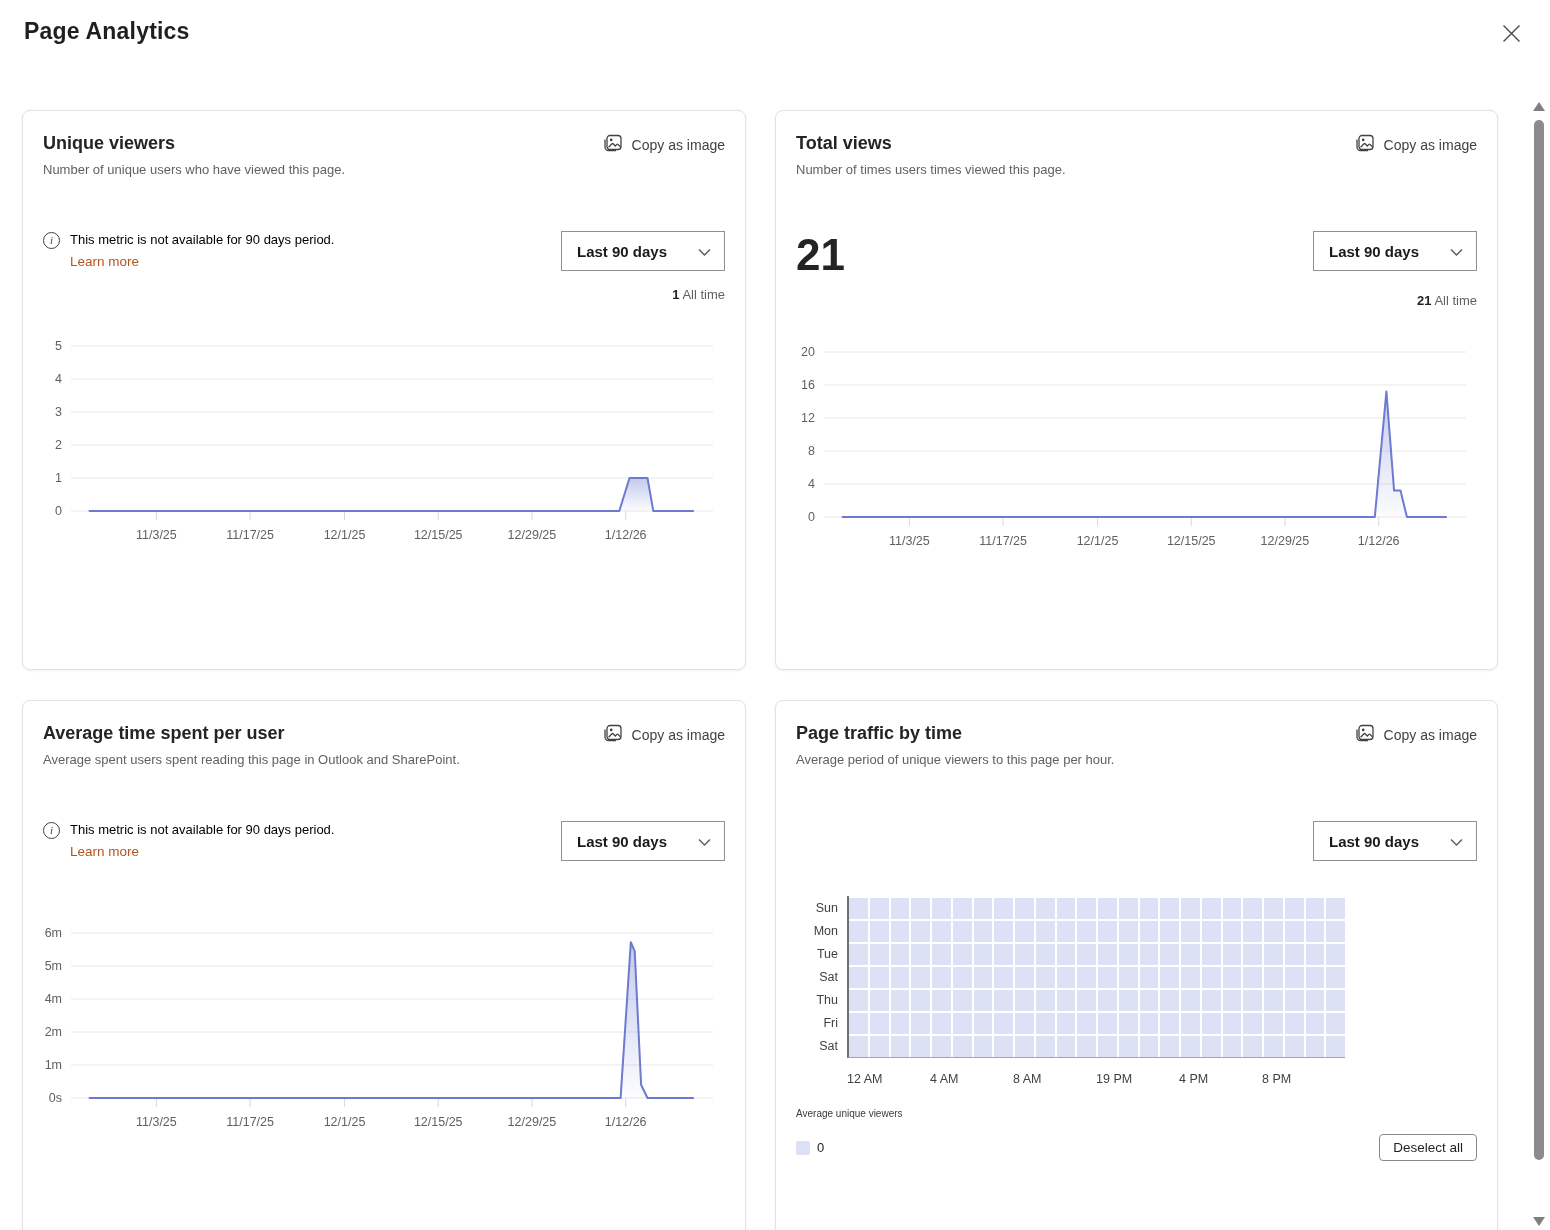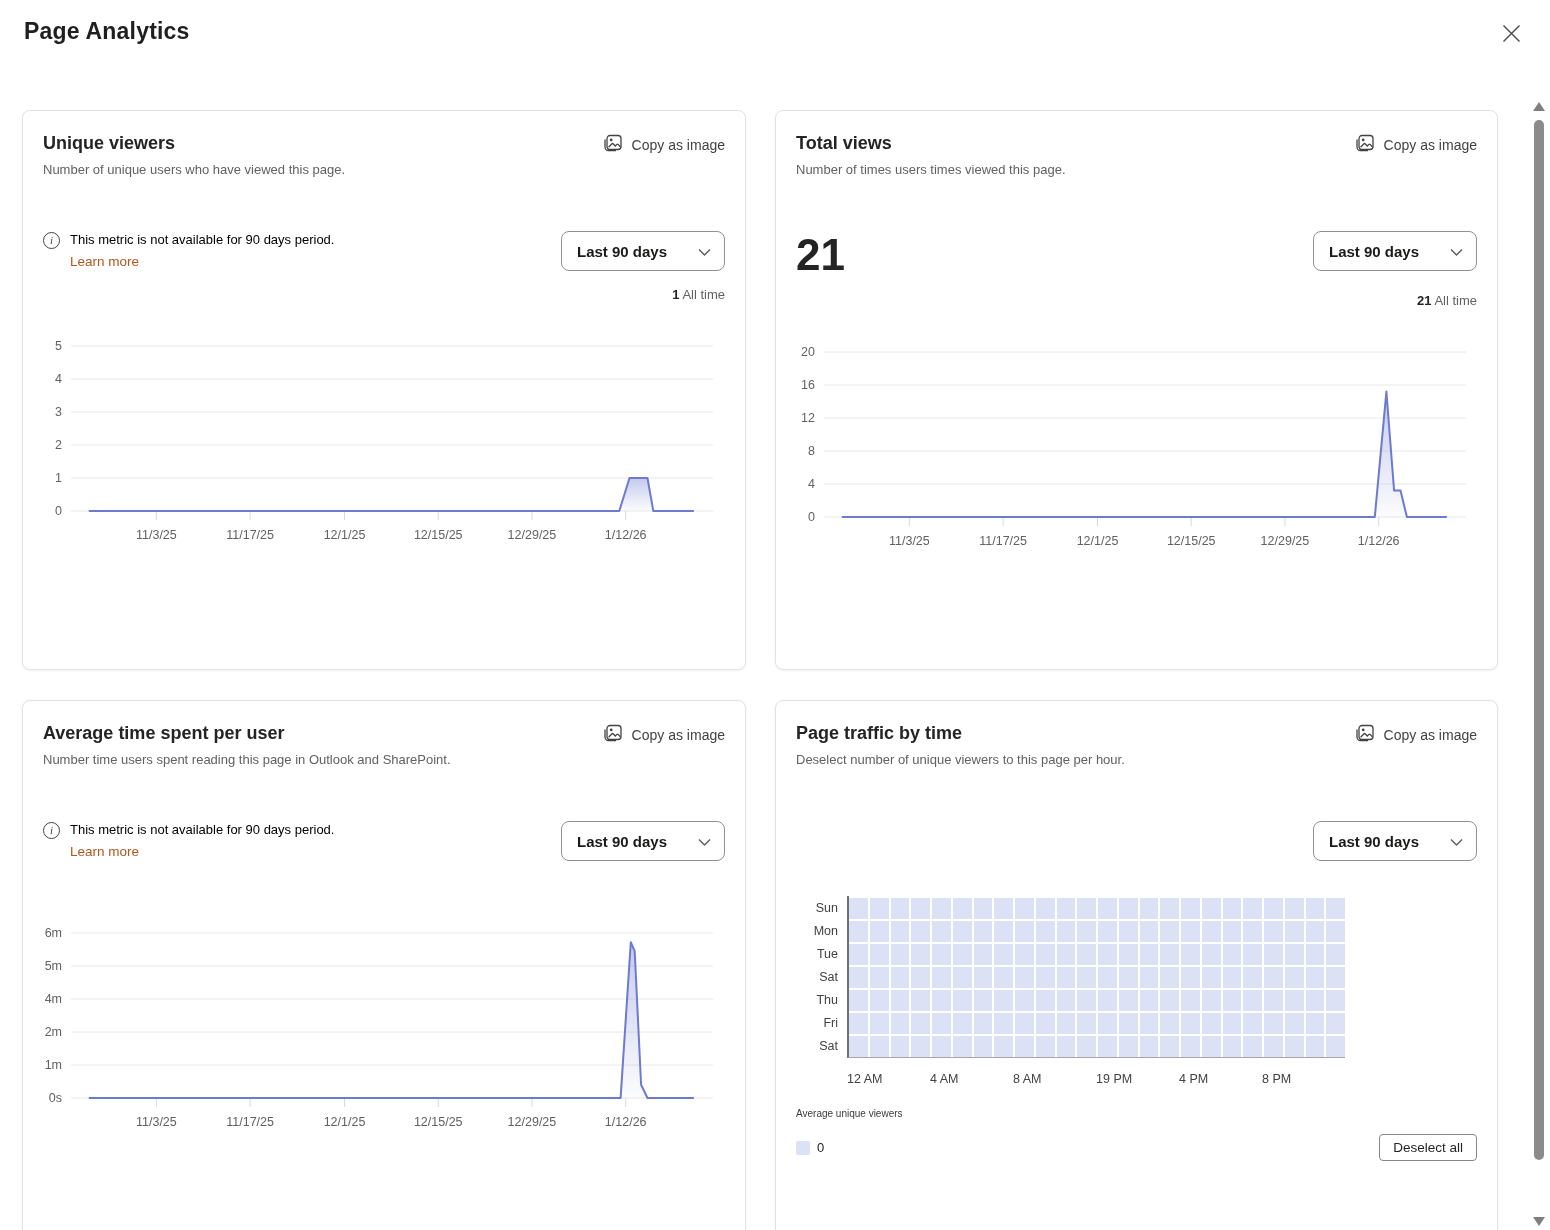--- a/index.html
+++ b/index.html
@@ -26,21 +26,21 @@
 
   .controls-row { display:flex; justify-content:space-between; align-items:flex-start; margin-top:54px; min-height:40px; }
   .notice { display:flex; gap:10px; max-width:420px; }
   .info-icon { width:17px; height:17px; border:1.3px solid #424242; border-radius:50%;
                font-size:11px; line-height:14px; text-align:center; color:#424242; flex:0 0 auto; margin-top:1px;
                font-family:"Liberation Serif", serif; font-style:italic; }
   .notice-text { font-size:13px; color:#000000; line-height:1.45; }
   .learn-more { display:inline-block; margin-top:4px; font-size:13.5px; color:#b5541c; text-decoration:none; cursor:pointer; }
   .big-number { font-size:44px; font-weight:600; color:#242424; line-height:1; margin-top:2px; }
 
-  .dropdown { width:164px; height:40px; border:1px solid #909090; border-radius:8px; background:#fff;
+  .dropdown { width:164px; height:40px; border:1px solid #909090; border-radius:0; background:#fff;
               display:flex; align-items:center; justify-content:space-between; padding:0 13px 0 15px;
               font-family:inherit; font-size:15px; font-weight:600; color:#1b1a19; cursor:pointer; flex:0 0 auto; }
 
   .alltime { text-align:right; font-size:13px; color:#616161; margin-top:16px; }
   .alltime b { color:#242424; font-weight:700; margin-right:3px; }
 
   .chart { margin-top:32px; width:686px; height:218px; }
   .chart.tall-gap { margin-top:60px; }
   svg text.tick { font-family:"Liberation Sans", sans-serif; font-size:12.5px; fill:#616161; }
 
@@ -231,21 +231,21 @@
             <text class="tick" x="582.688" y="205" text-anchor="middle">1/12/26</text>
     <path d="M46.6 177.0 L578.8 177.0 L590.4 51.6 L598.1 150.6 L604.5 150.6 L610.9 177.0 L650.1 177.0 L 650.1 177 L 46.6 177 Z" fill="url(#grad1)" stroke="none"></path>
     <path d="M46.6 177.0 L578.8 177.0 L590.4 51.6 L598.1 150.6 L604.5 150.6 L610.9 177.0 L650.1 177.0" fill="none" stroke="#6c7ad0" stroke-width="2" stroke-linejoin="round" stroke-linecap="round"></path>
   </svg></div>
     </section>
 
     <section class="card">
       <div class="card-head">
         <div>
           <div class="card-title">Average time spent per user</div>
-          <div class="card-sub">Number time users spent reading this page in Outlook and SharePoint.</div>
+          <div class="card-sub">Average spent users spent reading this page in Outlook and SharePoint.</div>
         </div>
         <button class="copy-btn">
           <span>
             <svg width="21" height="21" viewBox="0 0 21 21" fill="none" stroke="#424242" stroke-width="1.3">
               <path d="M3 6.5 v7.5 a3.5 3.5 0 0 0 3.5 3.5 h7.5"></path>
               <rect x="5" y="2.5" width="14" height="14" rx="3"></rect>
               <circle cx="9.2" cy="6.9" r="1.35" fill="#424242" stroke="none"></circle>
               <path d="M6.6 14.2 l3.4-3.4 a.8.8 0 0 1 1.1 0 l2.2 2.2 1.6-1.6 a.8.8 0 0 1 1.1 0 l2.4 2.4"></path>
             </svg>
           </span>
@@ -302,21 +302,21 @@
             <text class="tick" x="582.688" y="205" text-anchor="middle">1/12/26</text>
     <path d="M46.6 177.0 L577.6 177.0 L587.8 21.2 L591.7 30.2 L598.1 163.8 L604.5 177.0 L650.1 177.0 L 650.1 177 L 46.6 177 Z" fill="url(#grad2)" stroke="none"></path>
     <path d="M46.6 177.0 L577.6 177.0 L587.8 21.2 L591.7 30.2 L598.1 163.8 L604.5 177.0 L650.1 177.0" fill="none" stroke="#6c7ad0" stroke-width="2" stroke-linejoin="round" stroke-linecap="round"></path>
   </svg></div>
     </section>
 
     <section class="card">
       <div class="card-head">
         <div>
           <div class="card-title">Page traffic by time</div>
-          <div class="card-sub">Deselect number of unique viewers to this page per hour.</div>
+          <div class="card-sub">Average period of unique viewers to this page per hour.</div>
         </div>
         <button class="copy-btn">
           <span>
             <svg width="21" height="21" viewBox="0 0 21 21" fill="none" stroke="#424242" stroke-width="1.3">
               <path d="M3 6.5 v7.5 a3.5 3.5 0 0 0 3.5 3.5 h7.5"></path>
               <rect x="5" y="2.5" width="14" height="14" rx="3"></rect>
               <circle cx="9.2" cy="6.9" r="1.35" fill="#424242" stroke="none"></circle>
               <path d="M6.6 14.2 l3.4-3.4 a.8.8 0 0 1 1.1 0 l2.2 2.2 1.6-1.6 a.8.8 0 0 1 1.1 0 l2.4 2.4"></path>
             </svg>
           </span>

